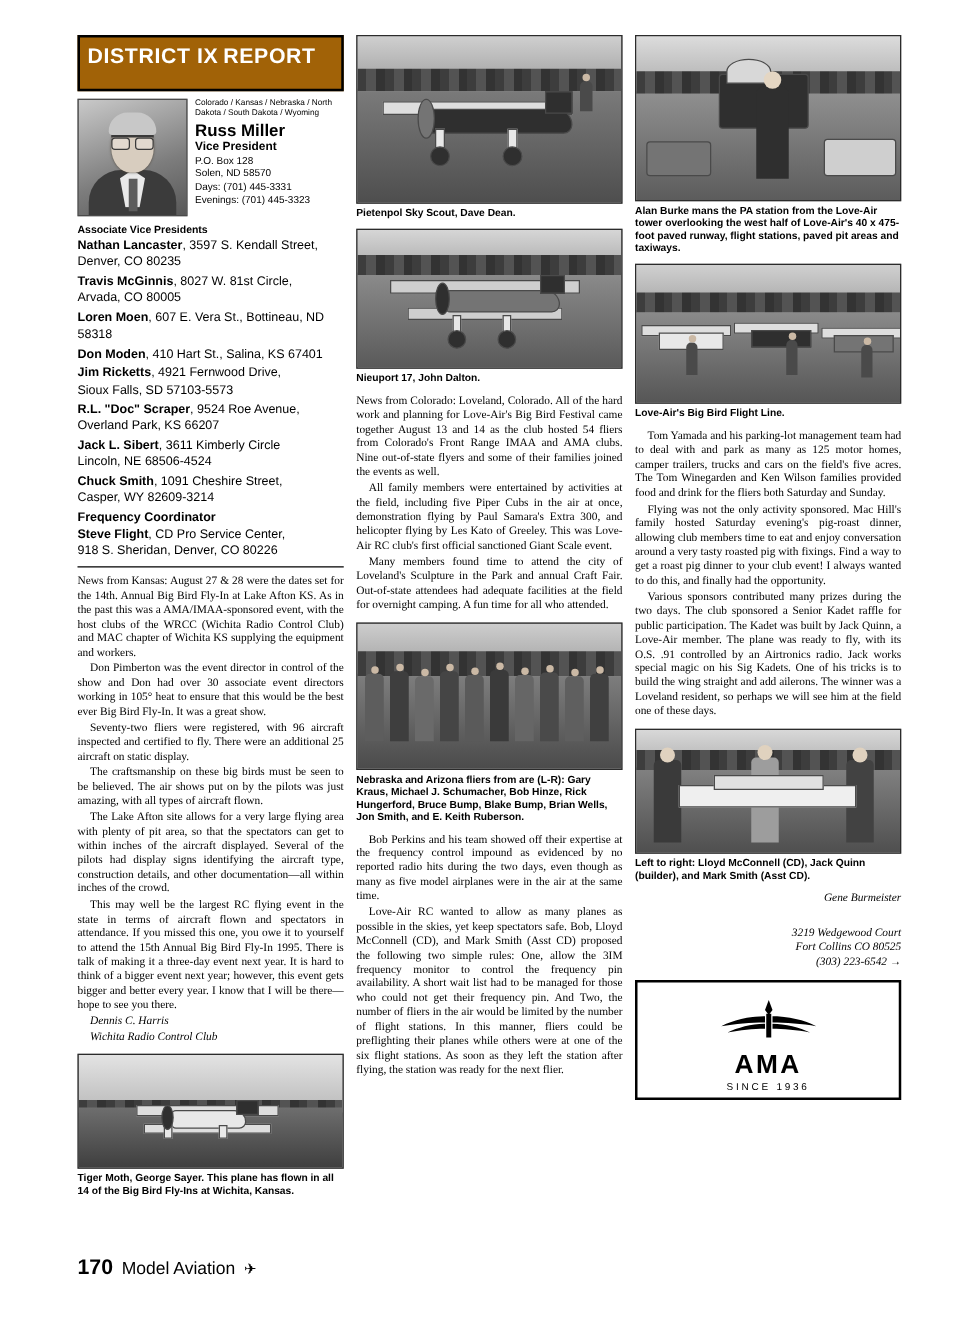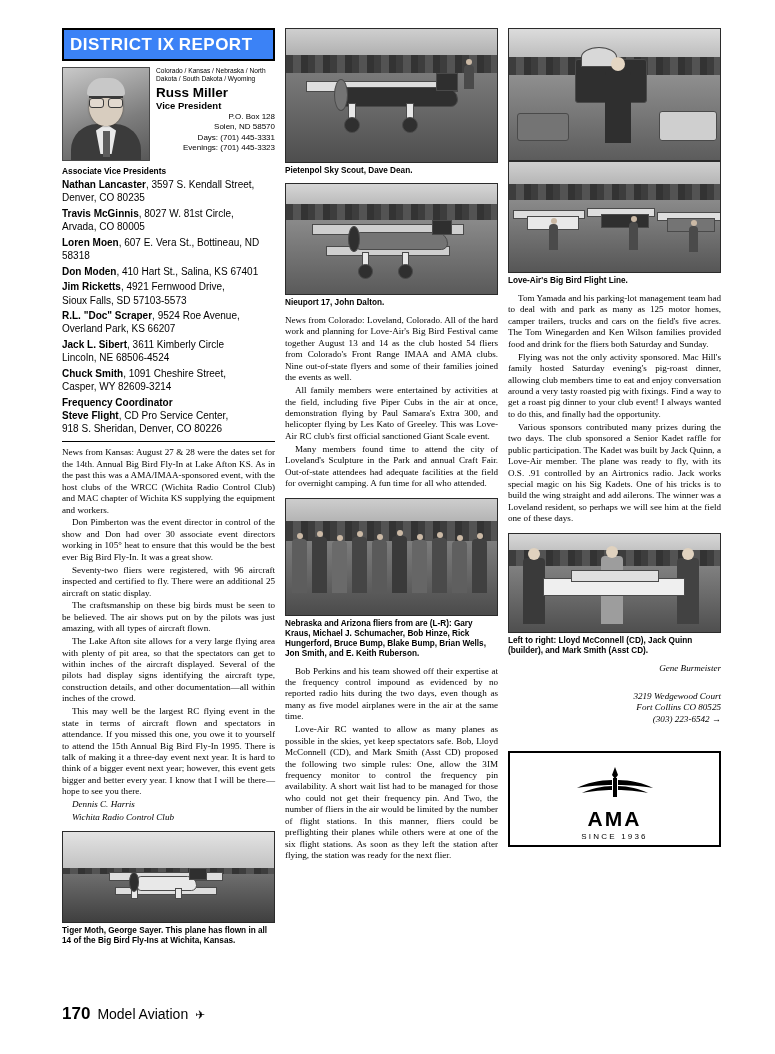--- a/index.html
+++ b/index.html
@@ -31,23 +31,23 @@
     display: flex;
     gap: 10px;
   }
   .col {
     width: 213px;
     position: relative;
   }
   
   .masthead {
     border: 2px solid #000;
-    background: #3b82f6;
+    background: #a16207;
     color: #fff;
-    padding: 5px 6px 4px 6px;
+    padding: 5px 6px 16px 6px;
     margin-bottom: 6px;
   }
   .masthead .mh-text {
     font-family: "Liberation Sans", sans-serif;
     font-weight: bold;
     font-size: 17px;
     letter-spacing: 0.5px;
   }
   .mh-dist { color: #fff; }
   .mh-rep { color: #fff; }
@@ -140,21 +140,21 @@
     font-size: 13.5px;
     font-weight: bold;
     line-height: 1.05;
   }
   .officer-info .otitle {
     font-size: 9.5px;
     font-weight: bold;
     line-height: 1.1;
     margin-bottom: 1px;
   }
-  .officer-info .oline { font-size: 8px; text-align: right; }
+  .officer-info .oline { font-size: 8px; }
 
   .avp-head {
     font-family: "Liberation Sans", sans-serif;
     font-weight: bold;
     font-size: 8.4px;
     margin-top: 5px;
     margin-bottom: 2px;
   }
   .avp-list {
     font-family: "Liberation Sans", sans-serif;
@@ -220,21 +220,21 @@
   .dark { background: #2f2f2f !important; }
   .mid { background: #747474 !important; }
   .wing { position:absolute; background:#dedede; border:1px solid #4a4a4a; }
   .person { position: absolute; background: #4a4a4a; border-radius: 4px 4px 0 0;}
   .person .hd { position:absolute; left:50%; top:-6px; transform:translateX(-50%); width:6px;height:6px;border-radius:50%;background:#cbb9a5;}
 
   
   .ama-box {
     border: 2px solid #000;
     height: 92px;
-    margin-top: 25px;
+    margin-top: 8px;
     position: relative;
     background: #fff;
   }
   .ama-wing {
     position: absolute;
     left: 50%;
     top: 12px;
     transform: translateX(-50%);
     width: 78px;
     height: 34px;
@@ -470,20 +470,21 @@
         <div class="tree-line" style="top:28px;height:18px;"></div>
         <div class="grass" style="top:46px;bottom:0;background:linear-gradient(#8f8f8f,#5c5c5c);"></div>
         <div class="plane-body dark" style="left:66px;top:30px;width:70px;height:42px;border-radius:3px;"></div>
         <div class="plane-body" style="left:72px;top:18px;width:34px;height:18px;border-radius:50% 50% 0 0;background:#d8d8d8;"></div>
         <div class="person" style="left:96px;top:40px;width:26px;height:74px;background:#2f2f2f;border-radius:6px 6px 0 0;">
             <span class="hd" style="width:14px;height:14px;top:-12px;background:#e4d6c3;"></span>
           </div>
         <div class="plane-body mid" style="left:8px;top:84px;width:50px;height:26px;border-radius:3px;"></div>
         <div class="plane-body" style="left:150px;top:82px;width:56px;height:28px;border-radius:3px;background:#cfcfcf;"></div>
       </div>
+      <div class="caption">Alan Burke mans the PA station from the Love-Air tower overlooking the west half of Love-Air's 40 x 475-foot paved runway, flight stations, paved pit areas and taxiways.</div>
 
       <div class="photo" style="height:112px;">
         <div class="sky" style="height:36px;background:linear-gradient(#d0d0d0,#a5a5a5);"></div>
         <div class="tree-line" style="top:22px;height:16px;"></div>
         <div class="grass" style="top:38px;bottom:0;background:linear-gradient(#8a8a8a,#565656);"></div>
         <div class="wing" style="left:4px;top:48px;width:70px;height:7px;"></div>
         <div class="plane-body" style="left:18px;top:54px;width:50px;height:12px;"></div>
         <div class="wing" style="left:78px;top:46px;width:66px;height:7px;"></div>
         <div class="plane-body dark" style="left:92px;top:52px;width:46px;height:12px;"></div>
         <div class="wing" style="left:148px;top:50px;width:62px;height:7px;"></div>

